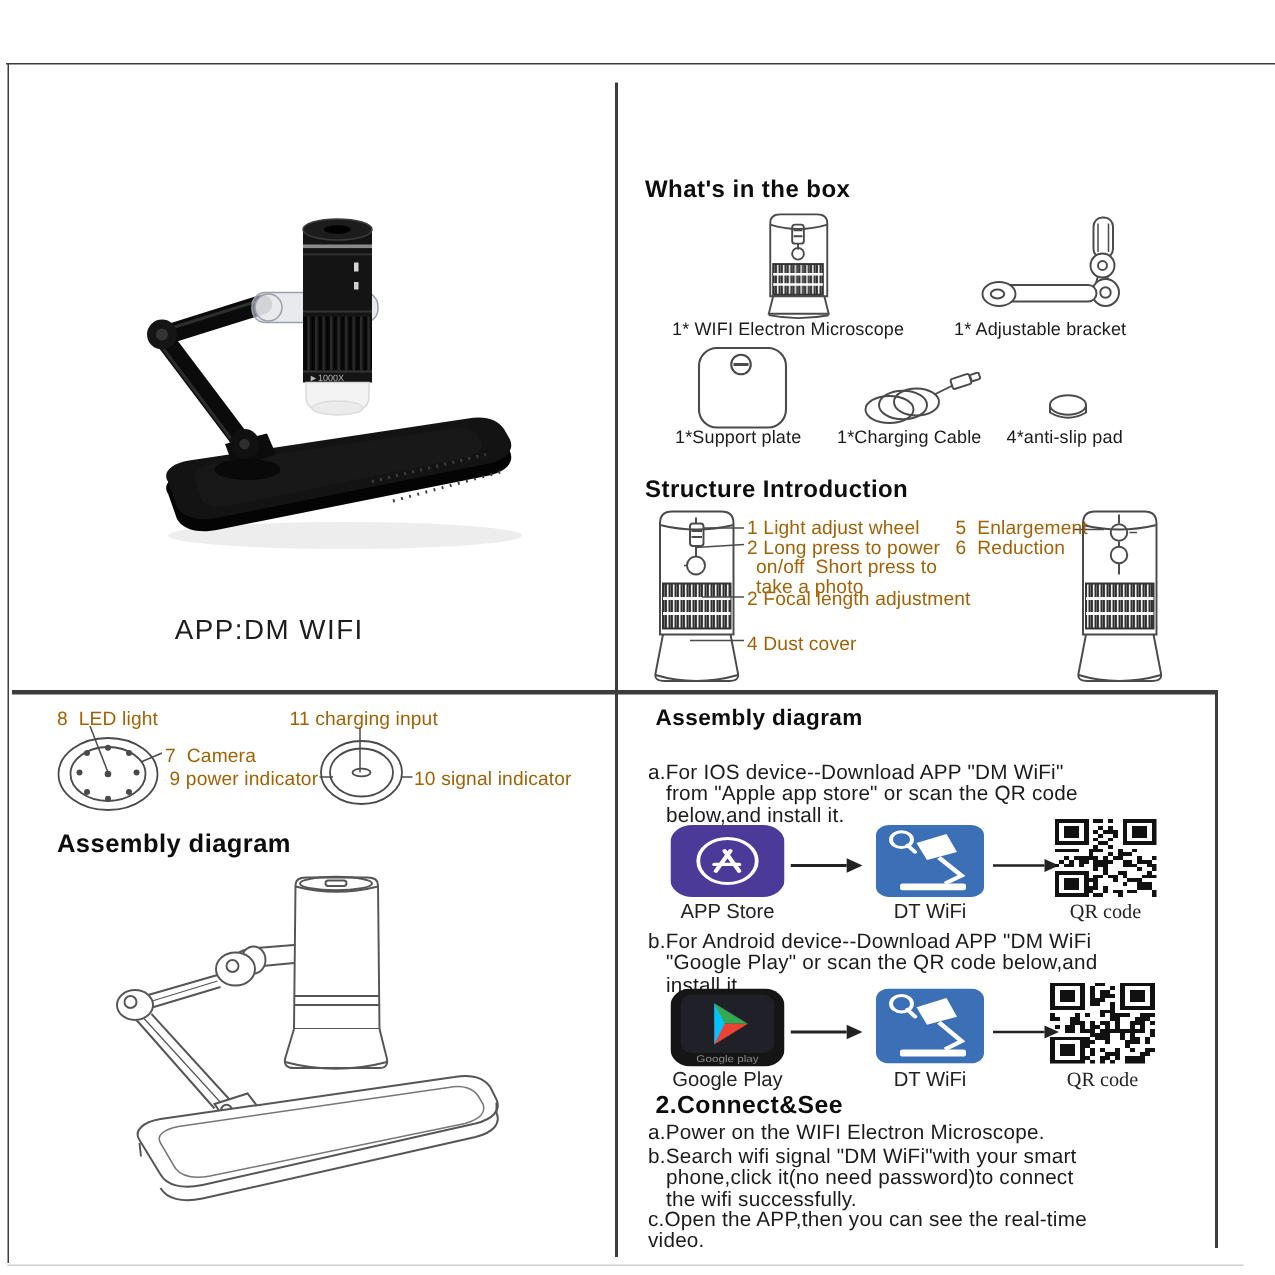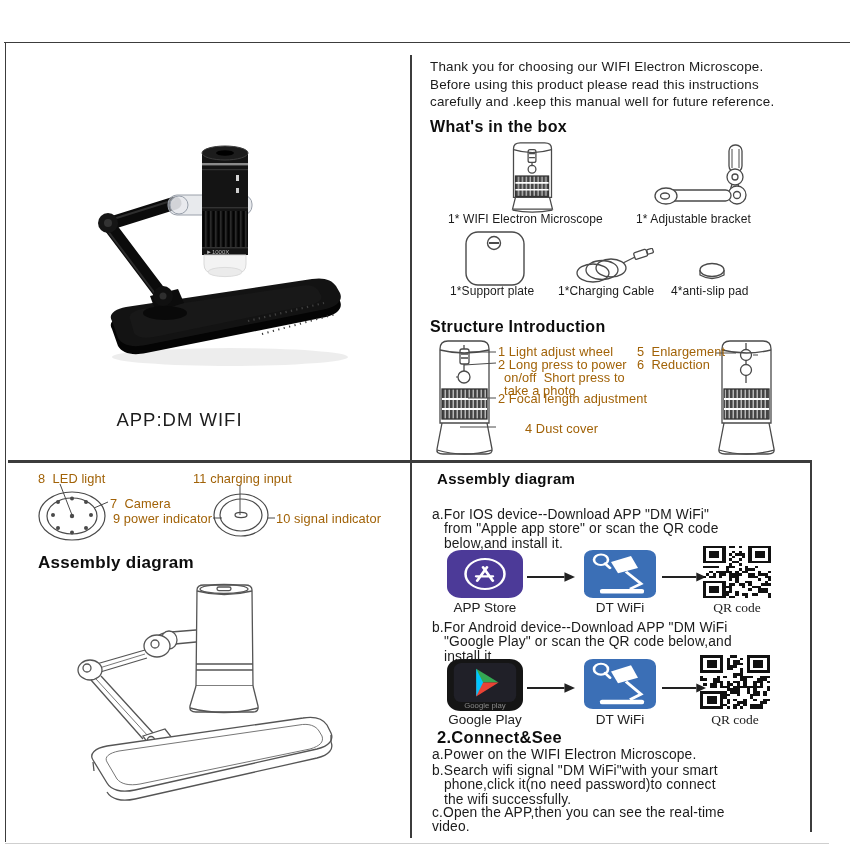--- a/index.html
+++ b/index.html
@@ -82,23 +82,20 @@
     <rect x="152" y="74" width="46" height="1.4" fill="#333"></rect>
     <rect x="152" y="78" width="46" height="36" fill="url(#knurlDark)"></rect>
     <rect x="152" y="114" width="46" height="1.4" fill="#333"></rect>
     <text x="156" y="121" font-size="6" fill="#b9b9b9">►1000X</text>
     <path d="M154,122 L154,131 Q154,140 163,140 L187,140 Q196,140 196,131 L196,122 Z" fill="#f3f3f3" stroke="#d9d9d9" stroke-width="1"></path>
     <ellipse cx="175" cy="139" rx="17" ry="4.6" fill="#ebebeb" stroke="#dcdcdc" stroke-width="1"></ellipse>
   </svg>
 
   <div class="abs c" style="left:5px;top:409px;width:349px;font-size:18.5px;letter-spacing:1px;color:#1c1c1c">APP:DM WIFI</div>
 
-  <div class="abs t13 pre" style="left:430px;top:58px;width:400px">Thank you for choosing our WIFI Electron Microscope.
-Before using this product please read this instructions
-carefully and .keep this manual well for future reference.</div>
 
   <div class="abs h" style="left:430px;top:118px;font-size:16px">What's in the box</div>
 
   <svg class="abs" viewBox="0 0 55 78" style="left:505px;top:139px;width:55px;height:76px" fill="none" stroke="#4a4a4a" stroke-width="1.3">
     <path d="M8,10 Q8,4 15,4 L40,4 Q47,4 47,10 L47,60 L8,60 Z"></path>
     <path d="M8,11 Q27,17 47,11"></path>
     <rect x="23" y="11" width="8" height="13" rx="2"></rect>
     <path d="M24,15 L30,15 M24,19 L30,19"></path>
     <path d="M27,24 L27,28"></path>
     <circle cx="27" cy="31" r="4"></circle>
@@ -186,21 +183,21 @@
     <path d="M48,63 L76,63"></path>
     <path d="M40,92 L76,92"></path>
     <path d="M296,18 L316,18"></path>
   </svg>
 
   <div class="abs cal nw" style="left:498px;top:344px">1 Light adjust wheel</div>
   <div class="abs cal nw" style="left:498px;top:357px">2 Long press to power</div>
   <div class="abs cal nw" style="left:504px;top:370px">on/off  Short press to</div>
   <div class="abs cal nw" style="left:504px;top:383px">take a photo</div>
   <div class="abs cal nw" style="left:498px;top:391px">2 Focal length adjustment</div>
-  <div class="abs cal nw" style="left:525px;top:421px">4 Dust cover</div>
+  <div class="abs cal nw" style="left:498px;top:421px">4 Dust cover</div>
   <div class="abs cal nw" style="left:637px;top:344px">5  Enlargement</div>
   <div class="abs cal nw" style="left:637px;top:357px">6  Reduction</div>
 
   <div class="abs cal nw" style="left:38px;top:471px">8  LED light</div>
   <div class="abs cal nw" style="left:193px;top:471px">11 charging input</div>
 
   <svg class="abs" viewBox="0 0 72 54" style="left:36px;top:489px;width:72px;height:54px" fill="none" stroke="#4a4a4a" stroke-width="1.2">
     <ellipse cx="36" cy="27" rx="33" ry="24"></ellipse>
     <ellipse cx="36" cy="27" rx="25" ry="18"></ellipse>
     <g fill="#4a4a4a" stroke="none">

